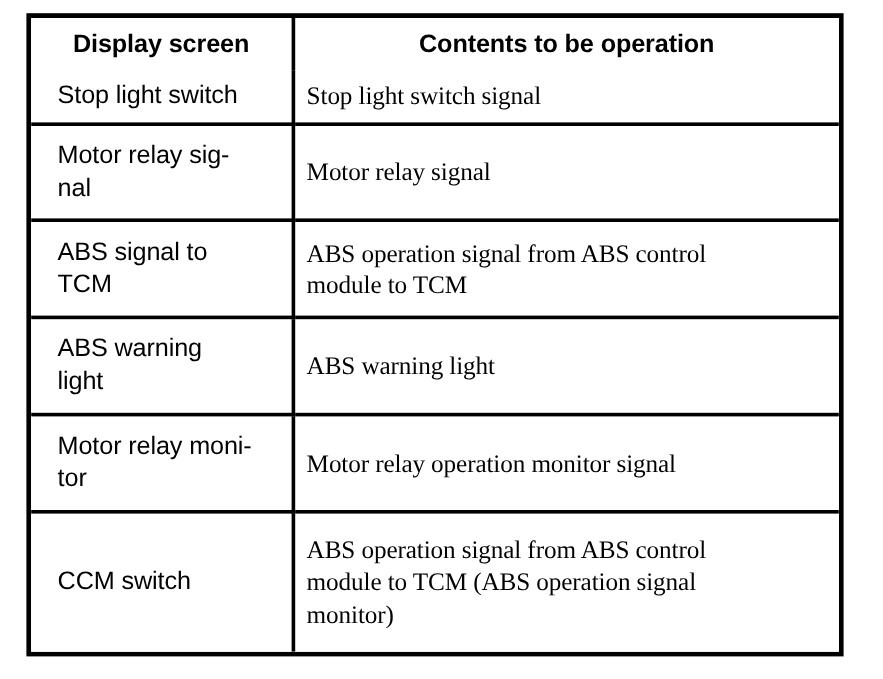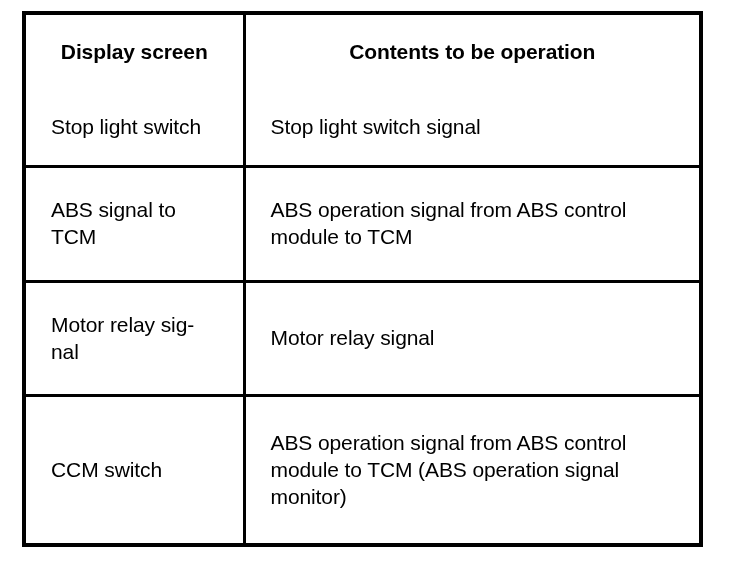--- a/index.html
+++ b/index.html
@@ -44,21 +44,21 @@
     background: #ffffff;
   }
 
   table.monitor-table col.col-screen { width: 218px; }
   table.monitor-table col.col-contents { width: auto; }
 
   table.monitor-table th,
   table.monitor-table td {
     border: 0;
     border-bottom: 3px solid #000000;
-    padding: 16px;
+    padding: 1px;
     vertical-align: middle;
     background: #ffffff;
   }
 
   table.monitor-table tr:last-child th,
   table.monitor-table tr:last-child td {
     border-bottom: 0;
   }
 
   
@@ -80,23 +80,25 @@
     height: 42px;
   }
   tr.header-row .cell-inner {
     text-align: center;
     padding: 0 6px;
   }
 
   
   td.cell-screen .cell-inner {
     padding: 0 4px 0 9px;
+    margin-left: 12px;
   }
   td.cell-contents .cell-inner {
     padding: 0 6px 0 9px;
+    font-family: Liberation Serif, serif;
   }
 
   
   tr.row-h-single { height: 36px; }
   tr.row-h-double { height: 66px; }
   tr.row-h-triple { height: 95px; }
 </style>
 </head>
 <body>
 
@@ -123,35 +125,53 @@
       <tr class="row-h-single">
             <td class="cell-screen">
               <span class="cell-inner">Stop light switch</span>
             </td>
             <td class="cell-contents">
               <span class="cell-inner">Stop light switch signal</span>
             </td>
           </tr>
           <tr class="row-h-double">
             <td class="cell-screen">
+              <span class="cell-inner">Motor relay sig-
+nal</span>
+            </td>
+            <td class="cell-contents">
+              <span class="cell-inner">Motor relay signal</span>
+            </td>
+          </tr>
+          <tr class="row-h-double">
+            <td class="cell-screen">
               <span class="cell-inner">ABS signal to
 TCM</span>
             </td>
             <td class="cell-contents">
               <span class="cell-inner">ABS operation signal from ABS control
 module to TCM</span>
             </td>
           </tr>
           <tr class="row-h-double">
             <td class="cell-screen">
-              <span class="cell-inner">Motor relay sig-
-nal</span>
+              <span class="cell-inner">ABS warning
+light</span>
             </td>
             <td class="cell-contents">
-              <span class="cell-inner">Motor relay signal</span>
+              <span class="cell-inner">ABS warning light</span>
+            </td>
+          </tr>
+          <tr class="row-h-double">
+            <td class="cell-screen">
+              <span class="cell-inner">Motor relay moni-
+tor</span>
+            </td>
+            <td class="cell-contents">
+              <span class="cell-inner">Motor relay operation monitor signal</span>
             </td>
           </tr>
           <tr class="row-h-triple">
             <td class="cell-screen">
               <span class="cell-inner">CCM switch</span>
             </td>
             <td class="cell-contents">
               <span class="cell-inner">ABS operation signal from ABS control
 module to TCM (ABS operation signal
 monitor)</span>

